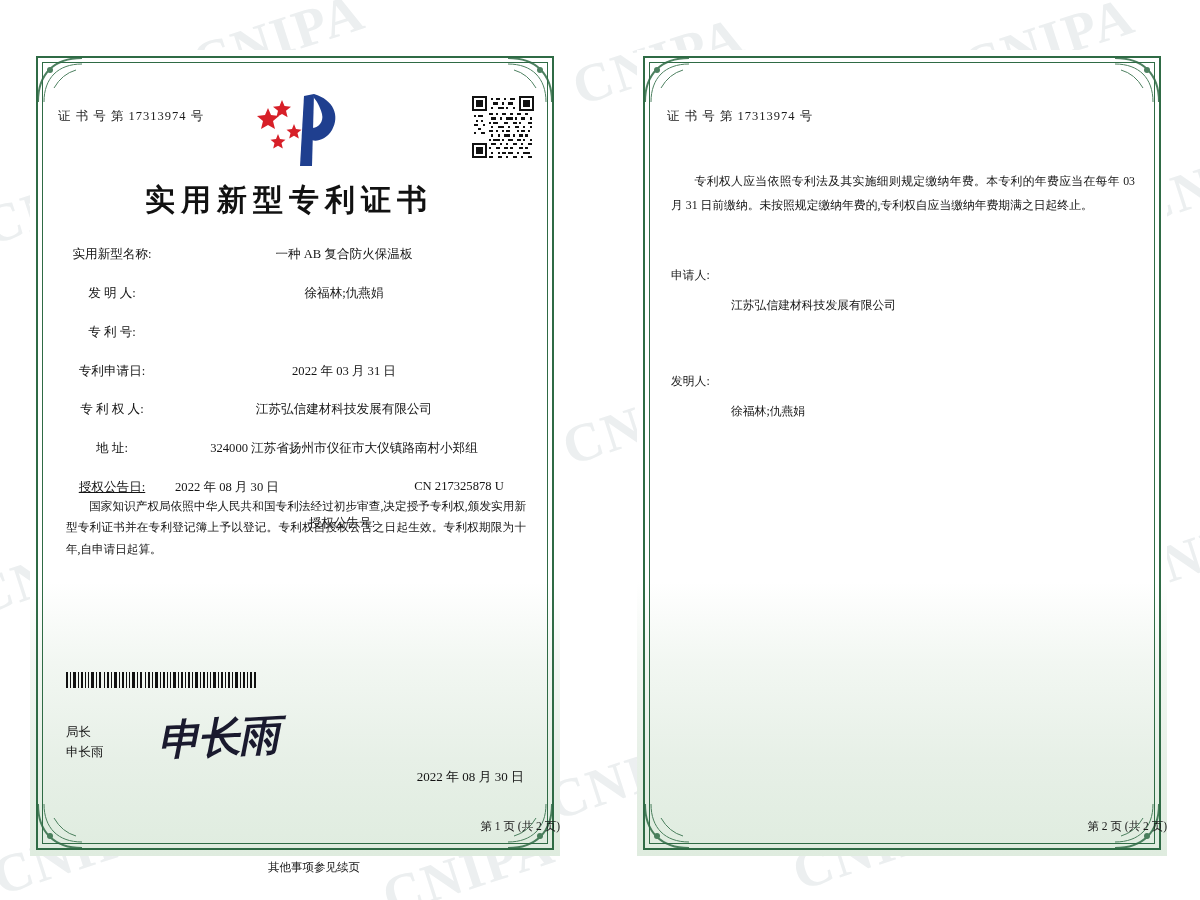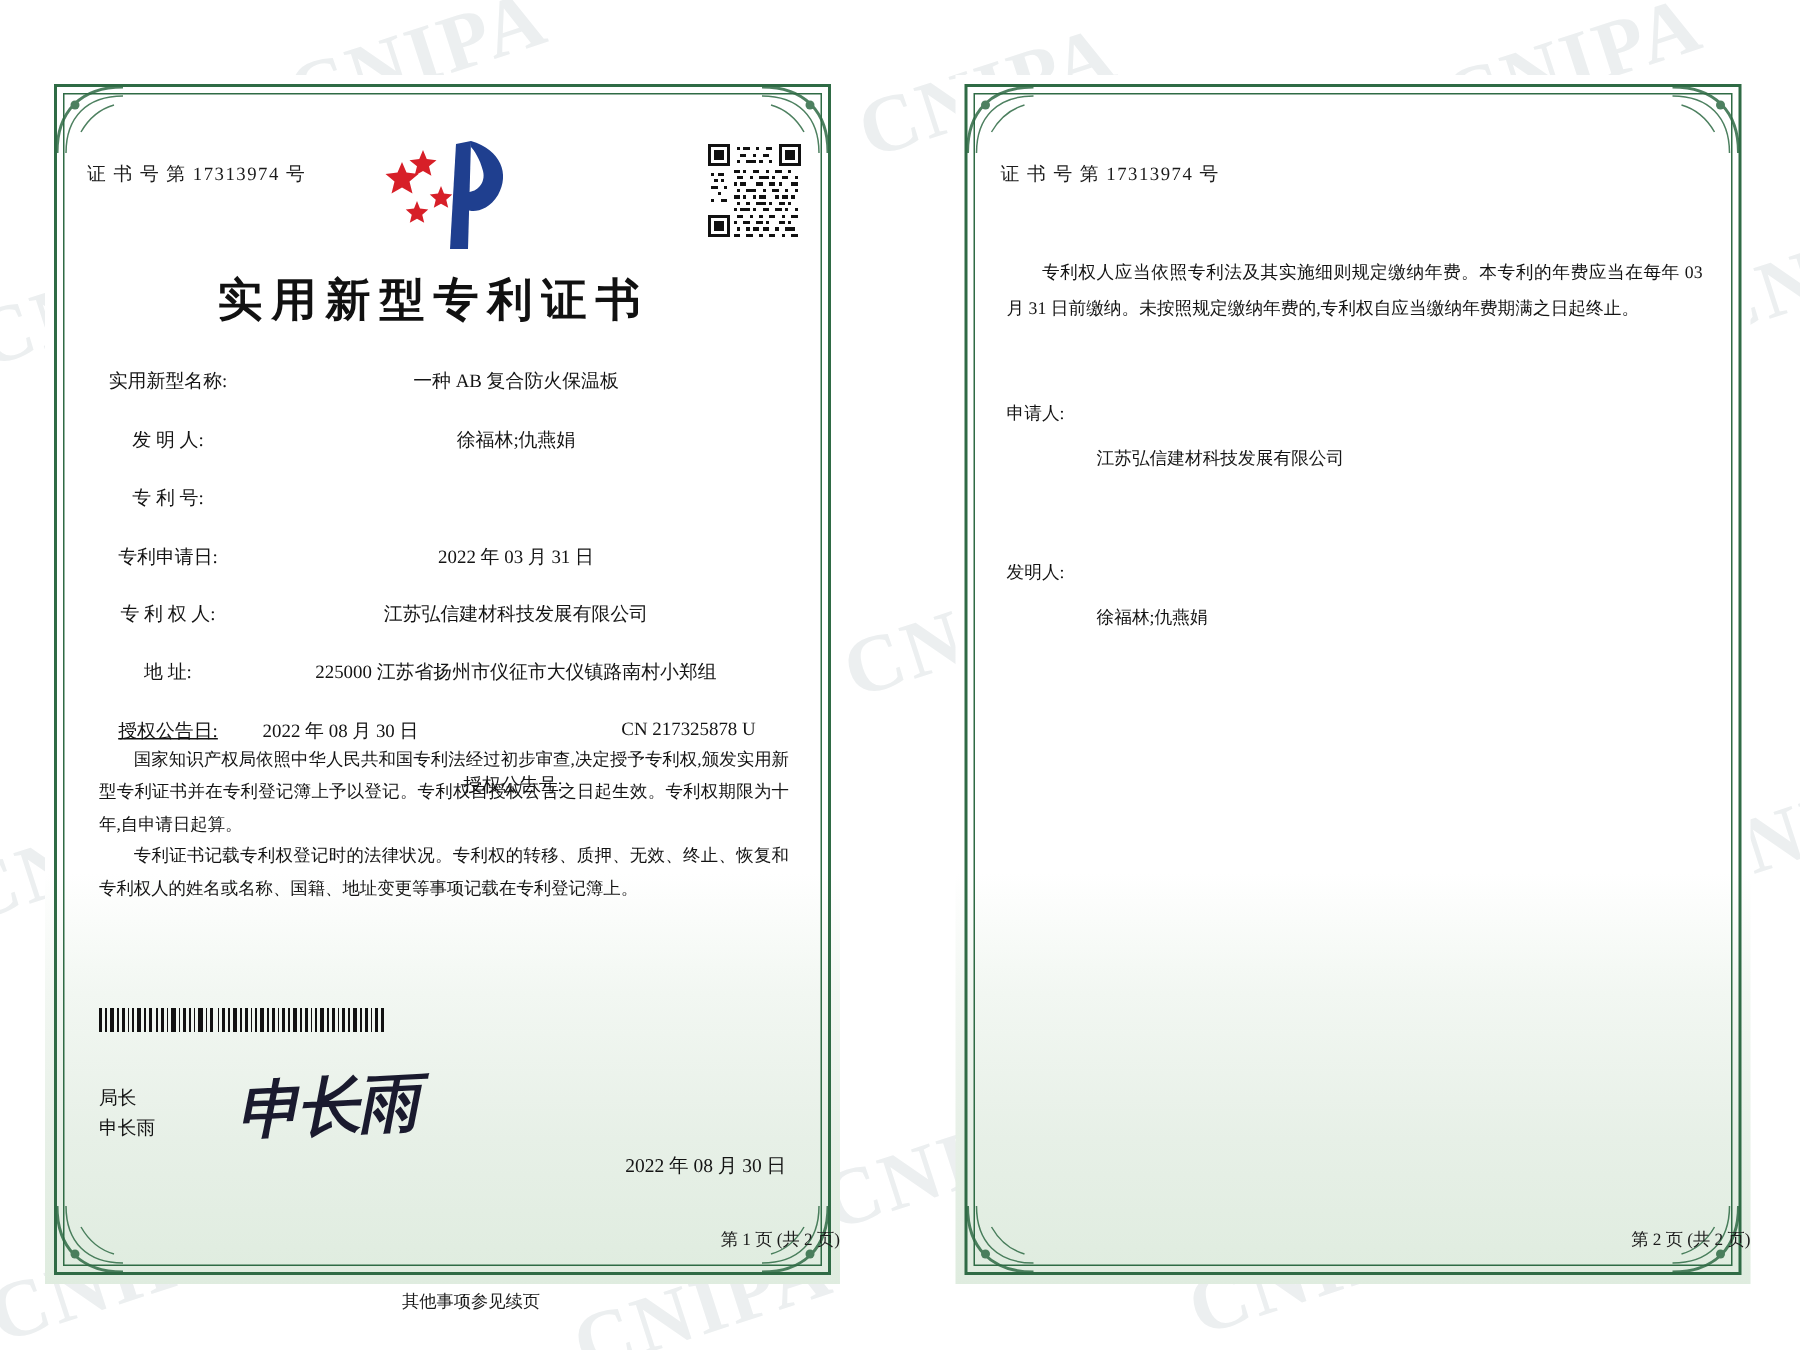--- a/index.html
+++ b/index.html
@@ -370,33 +370,32 @@
     <div class="field">
       <div class="fl">专利申请日:</div>
       <div class="fv">2022 年 03 月 31 日</div>
     </div>
     <div class="field">
       <div class="fl">专 利 权 人:</div>
       <div class="fv">江苏弘信建材科技发展有限公司</div>
     </div>
     <div class="field">
       <div class="fl">地 址:</div>
-      <div class="fv">225000 江苏省扬州市仪征市大仪镇路南村小郑组</div>
+      <div class="fv">324000 江苏省扬州市仪征市大仪镇路南村小郑组</div>
     </div>
     <div class="field-inline">
       <div class="fi-l">授权公告日:</div>
       <div class="fi-v">2022 年 08 月 30 日</div>
       <div class="fi-l2">授权公告号:</div>
       <div class="fi-v2">CN 217325878 U</div>
     </div>
   </div>
 
   <div class="para">
     <p>国家知识产权局依照中华人民共和国专利法经过初步审查,决定授予专利权,颁发实用新型专利证书并在专利登记簿上予以登记。专利权自授权公告之日起生效。专利权期限为十年,自申请日起算。</p>
-    <p>专利证书记载专利权登记时的法律状况。专利权的转移、质押、无效、终止、恢复和专利权人的姓名或名称、国籍、地址变更等事项记载在专利登记簿上。</p>
   </div>
 
   <svg class="barcode" viewBox="0 0 190 16" shape-rendering="crispEdges">
     <g fill="#111">
       <rect x="0" y="0" width="2" height="16"></rect>
         <rect x="4" y="0" width="1" height="16"></rect>
       <rect x="7" y="0" width="3" height="16"></rect>
         <rect x="12" y="0" width="1" height="16"></rect>
       <rect x="15" y="0" width="2" height="16"></rect>
         <rect x="19" y="0" width="1" height="16"></rect>

